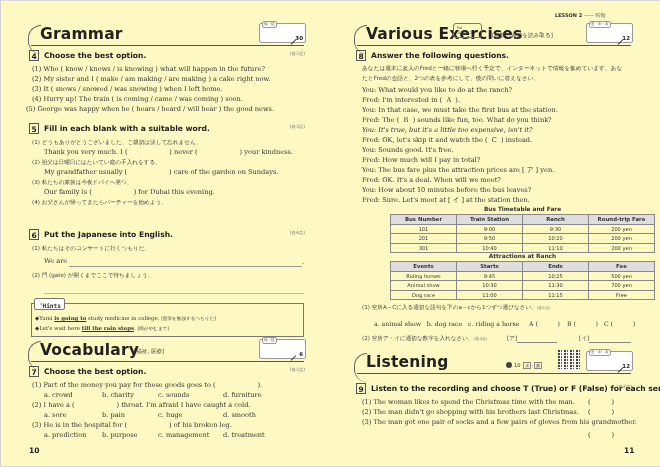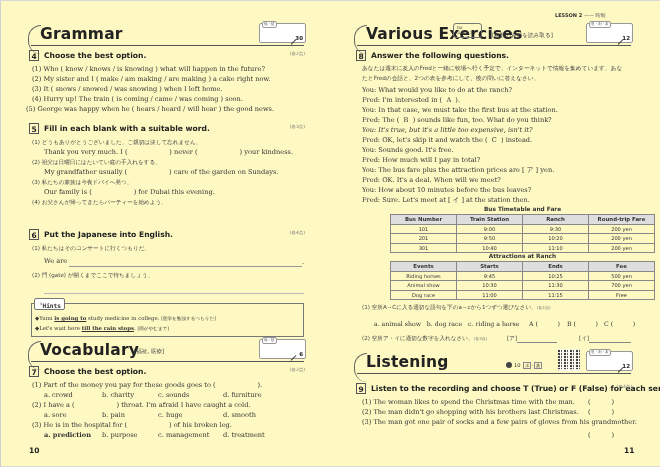--- a/index.html
+++ b/index.html
@@ -238,21 +238,21 @@
     <div class="line" style="left:157px; top:390px;">c. sounds</div>
     <div class="line" style="left:222px; top:390px;">d. furniture</div>
 
     <div class="line" style="left:31px; top:400px;">(2) I have a (                    ) throat. I'm afraid I have caught a cold.</div>
     <div class="line" style="left:43px; top:410px;">a. sore</div>
     <div class="line" style="left:101px; top:410px;">b. pain</div>
     <div class="line" style="left:157px; top:410px;">c. huge</div>
     <div class="line" style="left:222px; top:410px;">d. smooth</div>
 
     <div class="line" style="left:31px; top:420px;">(3) He is in the hospital for (                    ) of his broken leg.</div>
-    <div class="line" style="left:43px; top:430px;font-weight:bold;">a. prediction</div>
+    <div class="line" style="left:43px; top:430px;">a. prediction</div>
     <div class="line" style="left:101px; top:430px;">b. purpose</div>
     <div class="line" style="left:157px; top:430px;">c. management</div>
     <div class="line" style="left:222px; top:430px;">d. treatment</div>
 
     <div class="page-num" style="left:28px;">10</div>
   </div>
 
   <div class="lesson-tag">
     <span style="font-weight:bold;color:#333;">LESSON 2</span> <span>—— 時制</span>
   </div>

